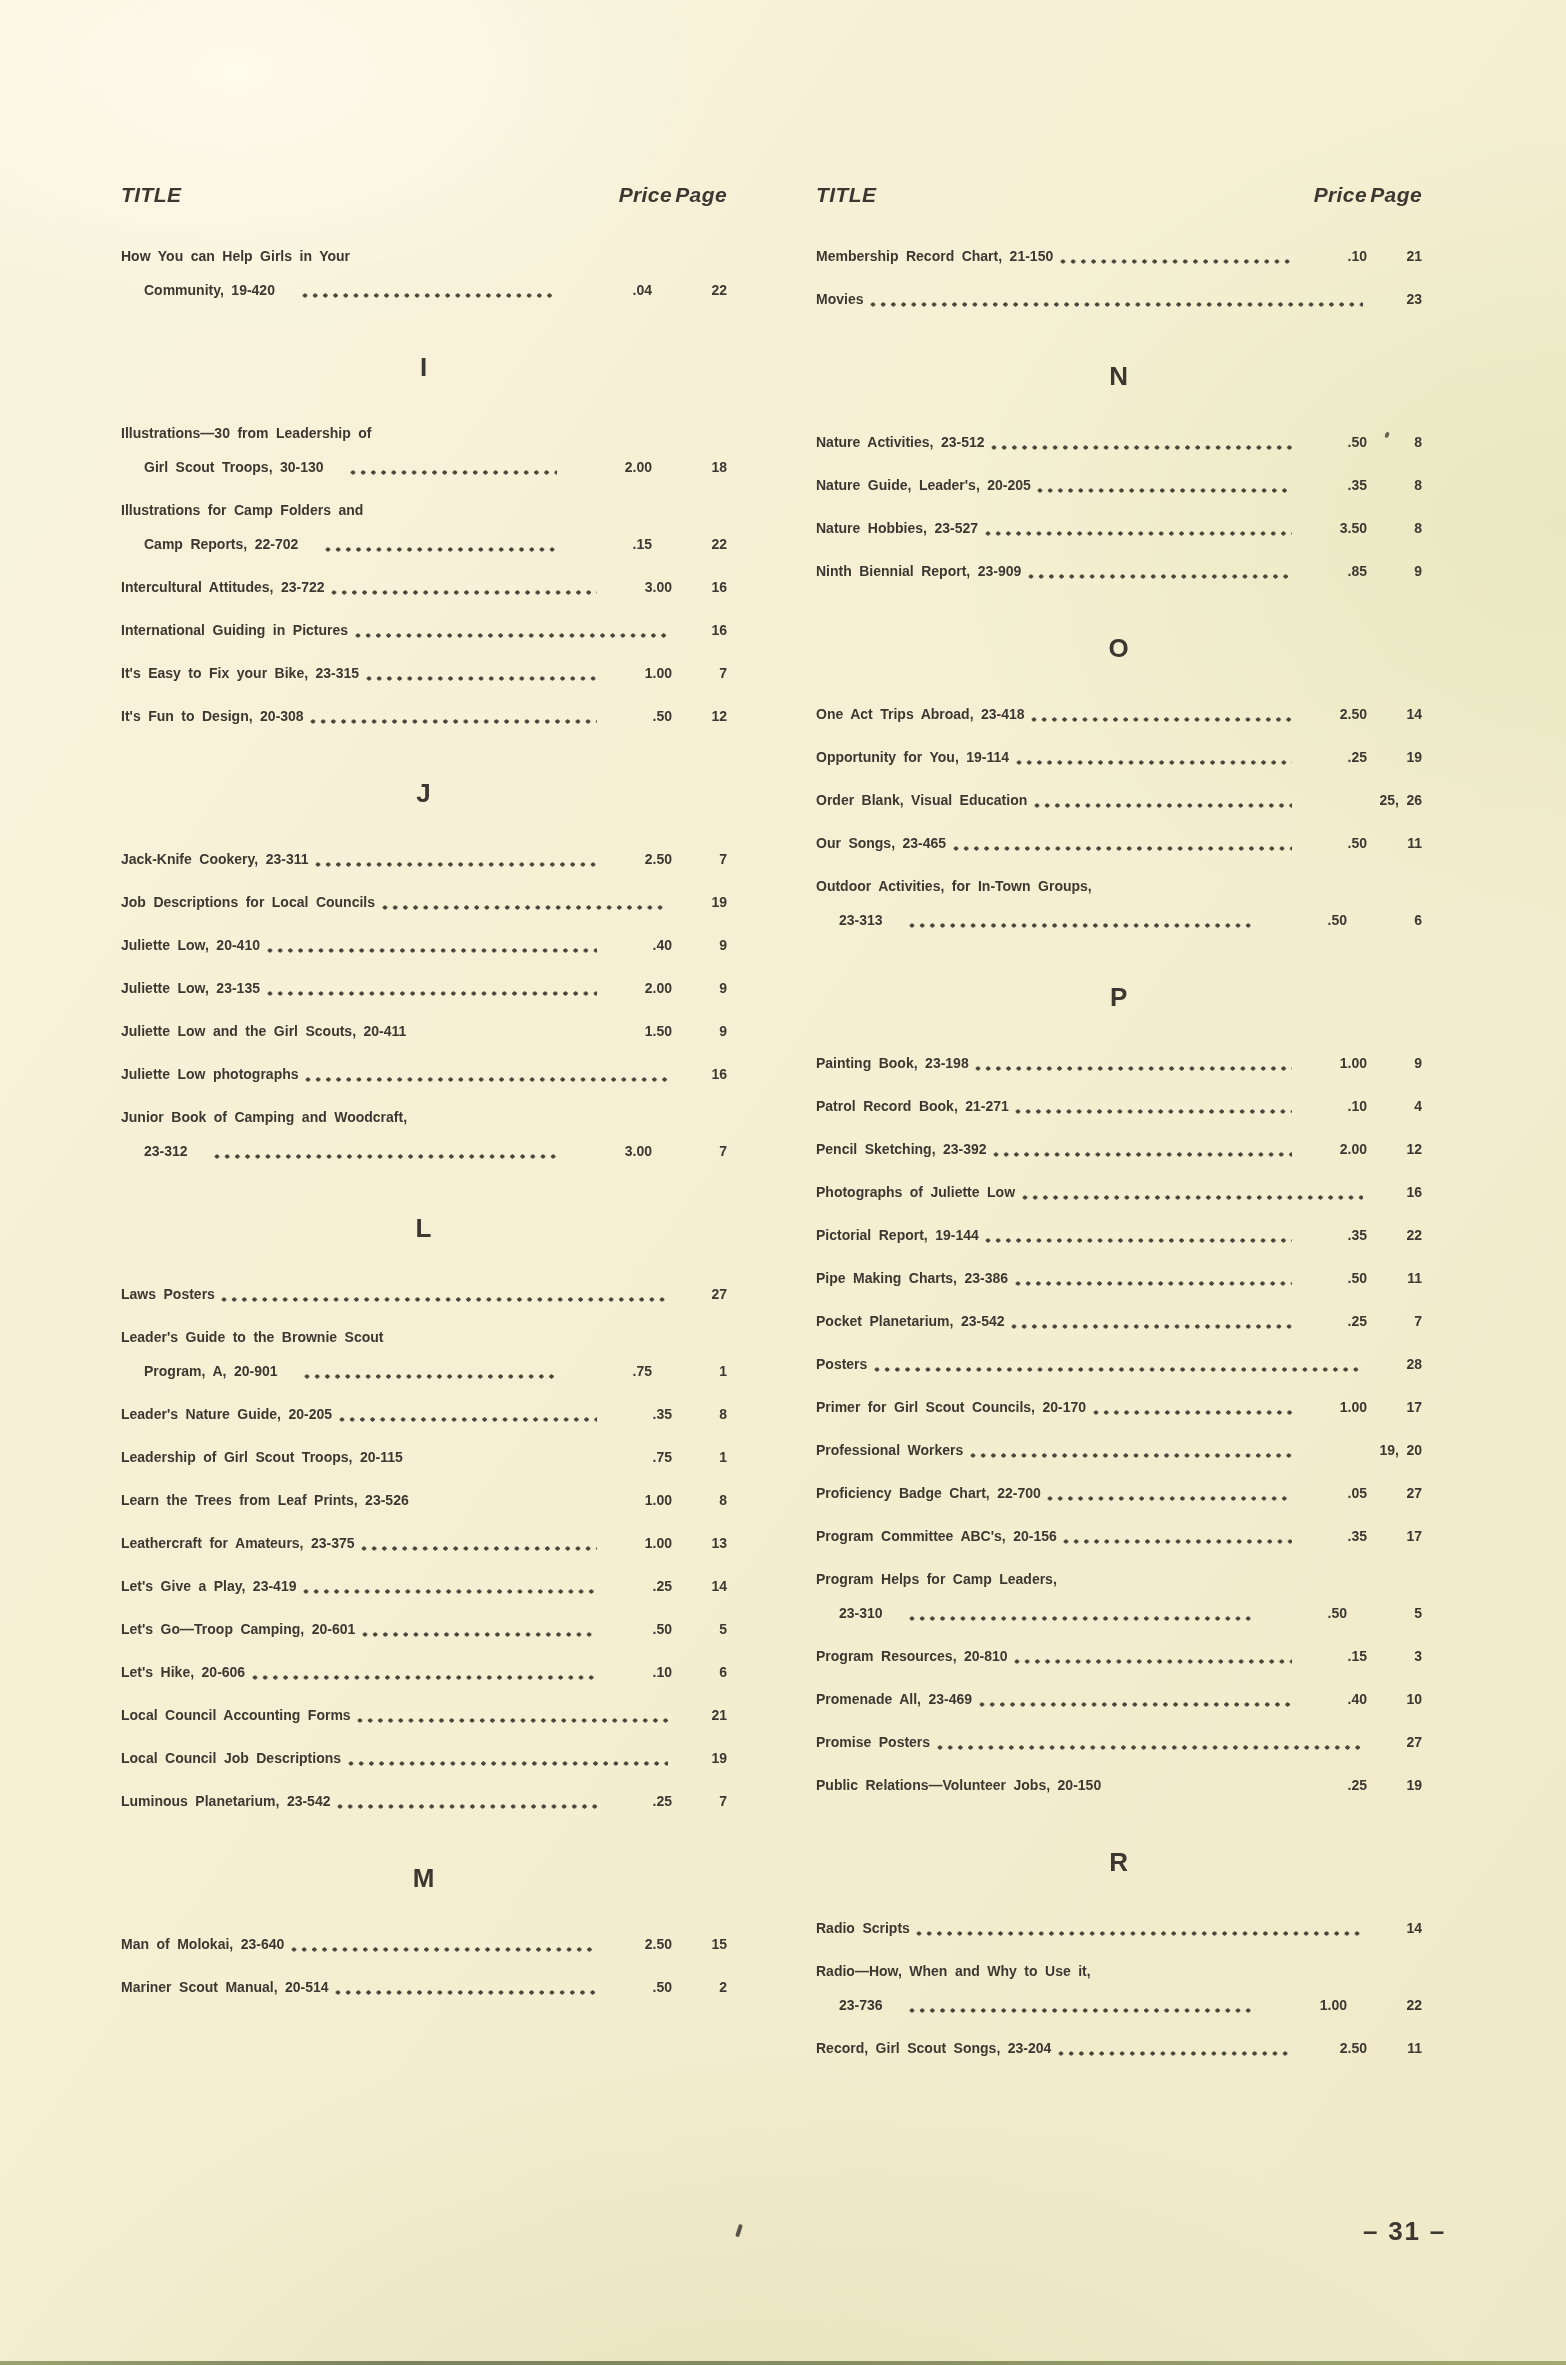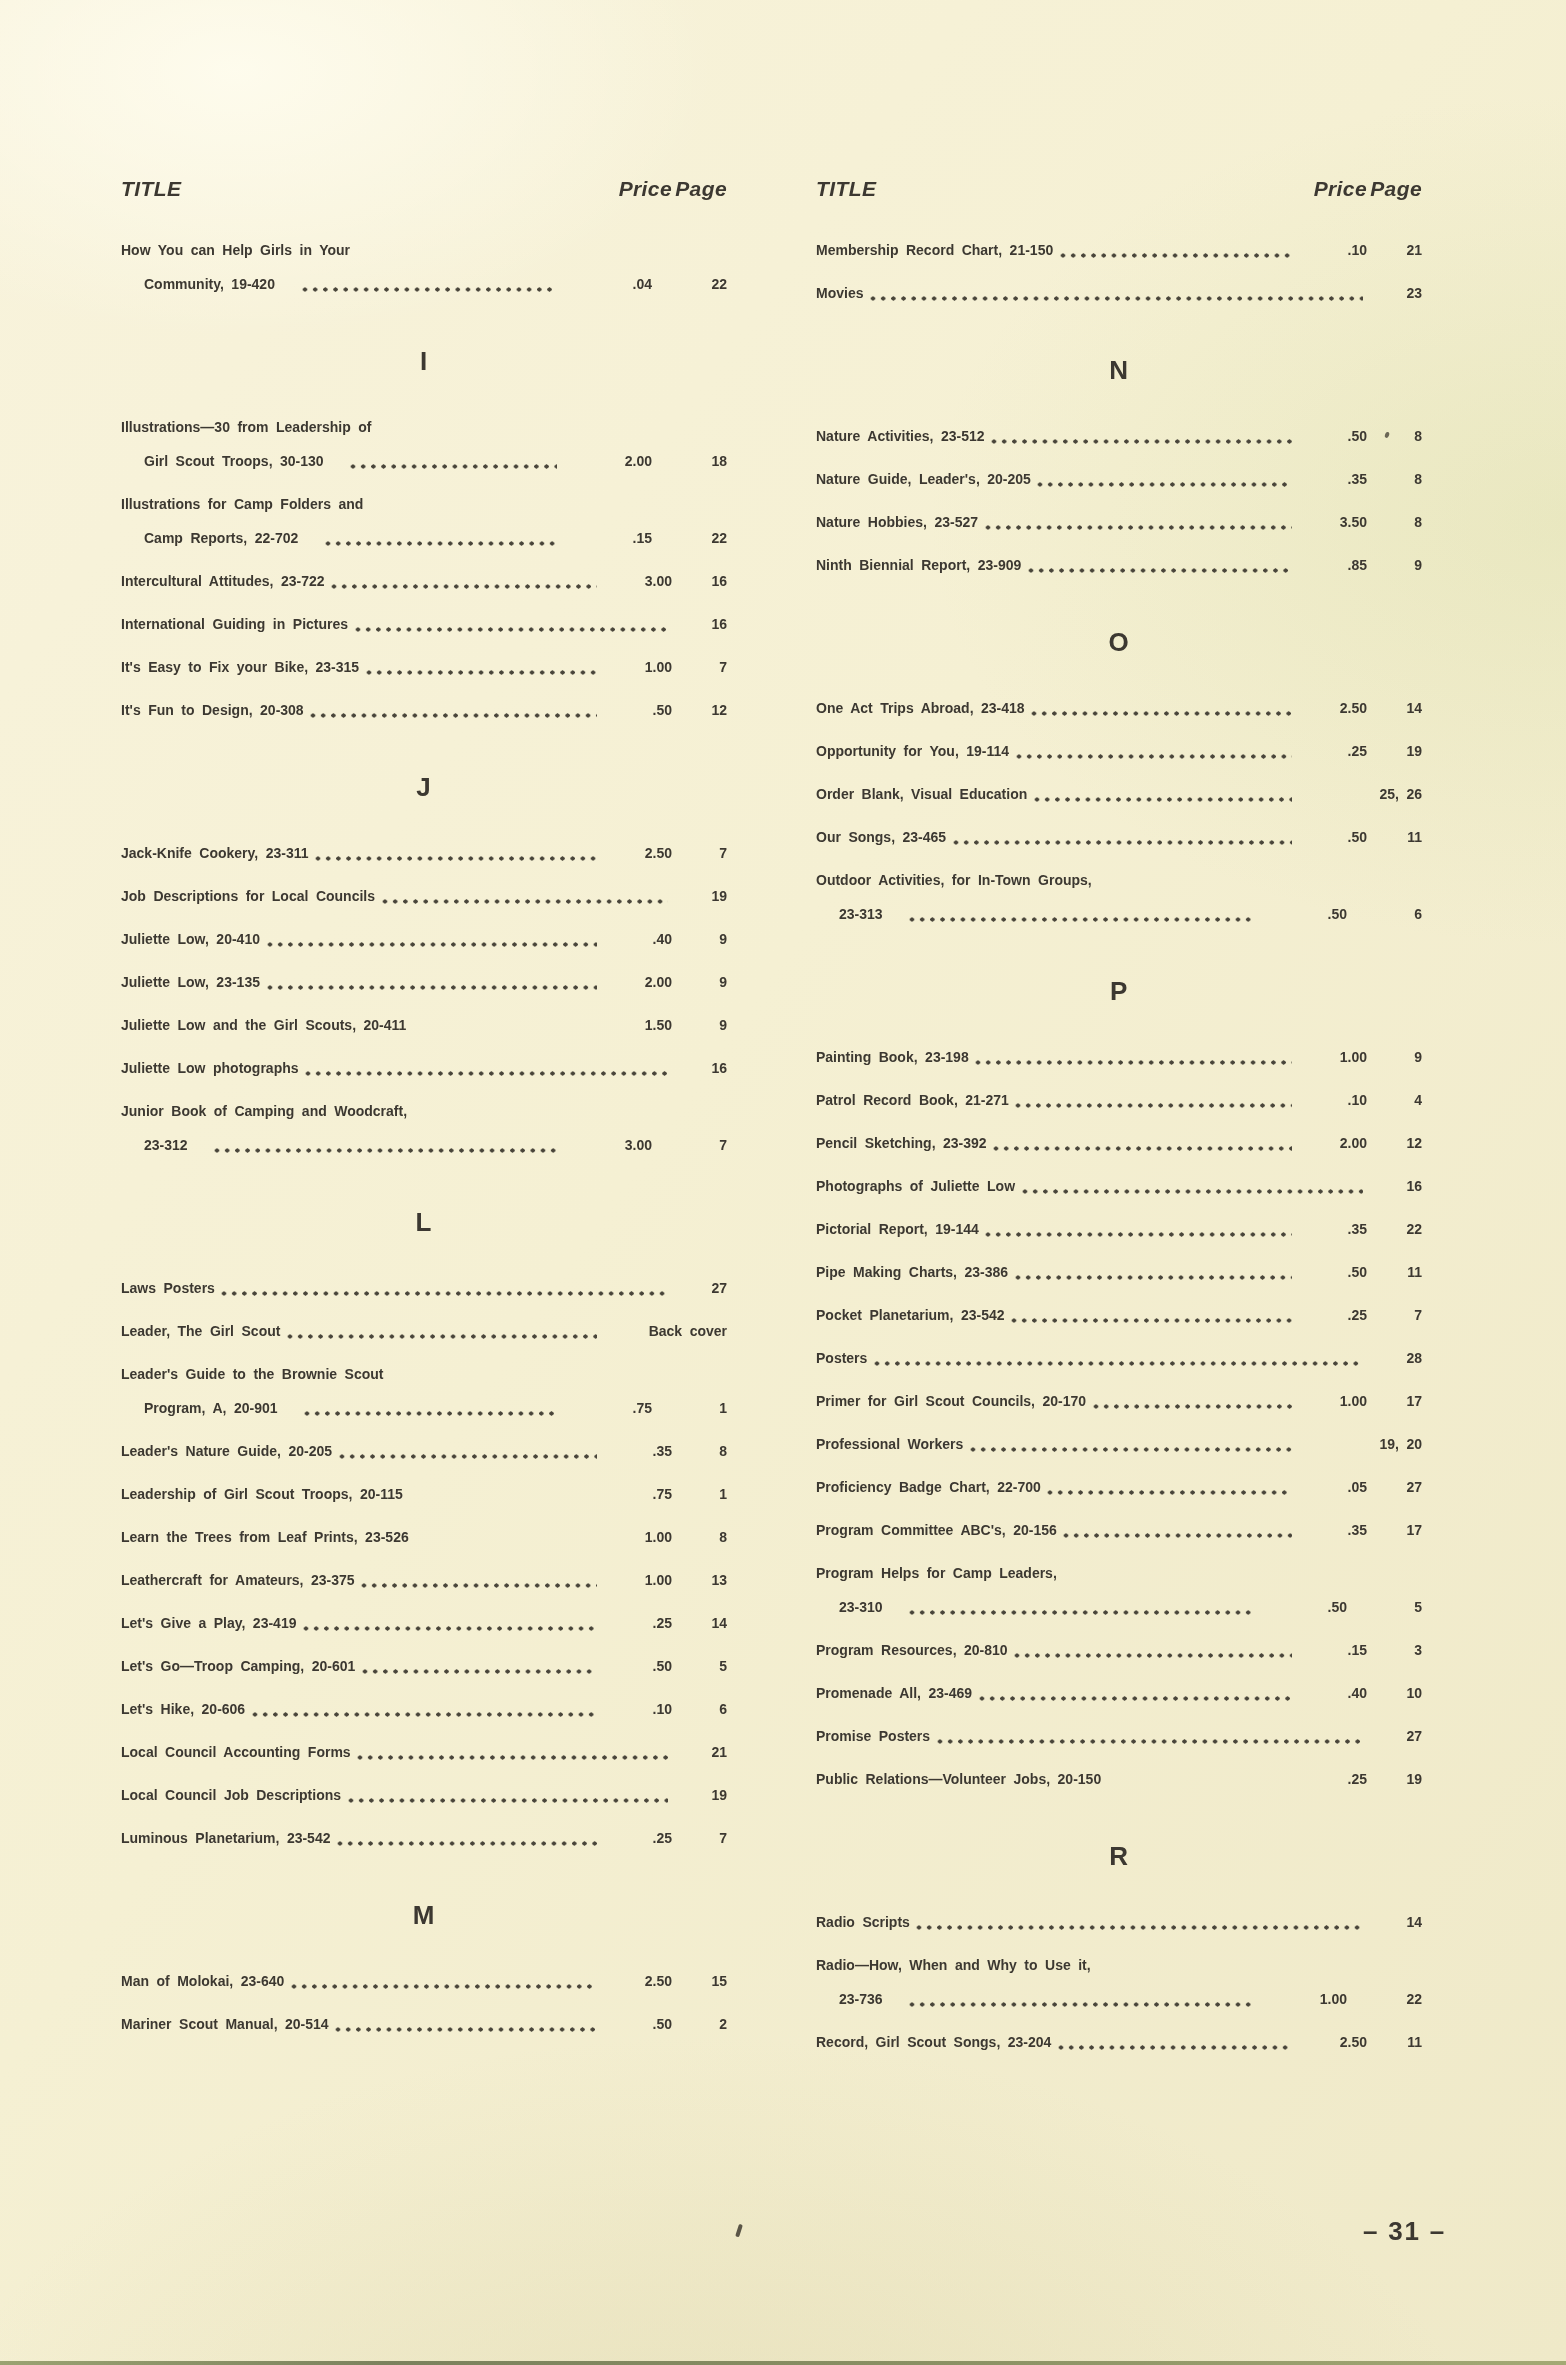--- a/index.html
+++ b/index.html
@@ -12,21 +12,21 @@
   }
   .paper {
     position: relative; width: 1567px; height: 2366px;
     background:
       radial-gradient(799px 444px at 15% 3%, rgba(255,253,240,0.85), rgba(255,253,240,0) 60%),
       radial-gradient(1065px 710px at 100% 22%, rgba(206,214,150,0.28), rgba(206,214,150,0) 60%),
       radial-gradient(1243px 799px at 45% 108%, rgba(214,206,158,0.40), rgba(214,206,158,0) 65%),
       linear-gradient(125deg, #f8f3dc 0%, #f5f0d3 45%, #efe9c8 100%);
     font-weight: 700;
   }
-  .columns { position: absolute; top: 161px; left: 121px; display: flex; gap: 89px; }
+  .columns { position: absolute; top: 167px; left: 121px; display: flex; gap: 89px; }
   .col { width: 606px; }
 
   .col-header {
     display: flex; align-items: baseline;
     font-style: italic; font-size: 21px; letter-spacing: 0.4px;
     margin-bottom: 36px;
   }
   .h-title { flex: 1 1 auto; }
   .h-price { width: 71px; text-align: right; flex: 0 0 auto; margin-top: 16px; }
   .h-page  { width: 55px; text-align: right; flex: 0 0 auto; }
@@ -196,27 +196,20 @@
         <div class="section-letter">L</div>
         <div class="entry">
           <div class="line">
             <span class="t">Laws Posters</span>
             <span class="dots"></span>
             <span class="page">27</span>
           </div>
         </div>
         <div class="entry">
           <div class="line">
-            <span class="t">Leader, The Girl Scout</span>
-            <span class="dots"></span>
-            <span class="wide">Back cover</span>
-          </div>
-        </div>
-        <div class="entry">
-          <div class="line">
             <span class="t">Leader's Guide to the Brownie Scout</span>
           </div>
           <div class="line cont">
             <span class="t">Program, A, 20-901</span>
             <span class="dots"></span>
             <span class="price">.75</span>
             <span class="page">1</span>
           </div>
         </div>
         <div class="entry">

